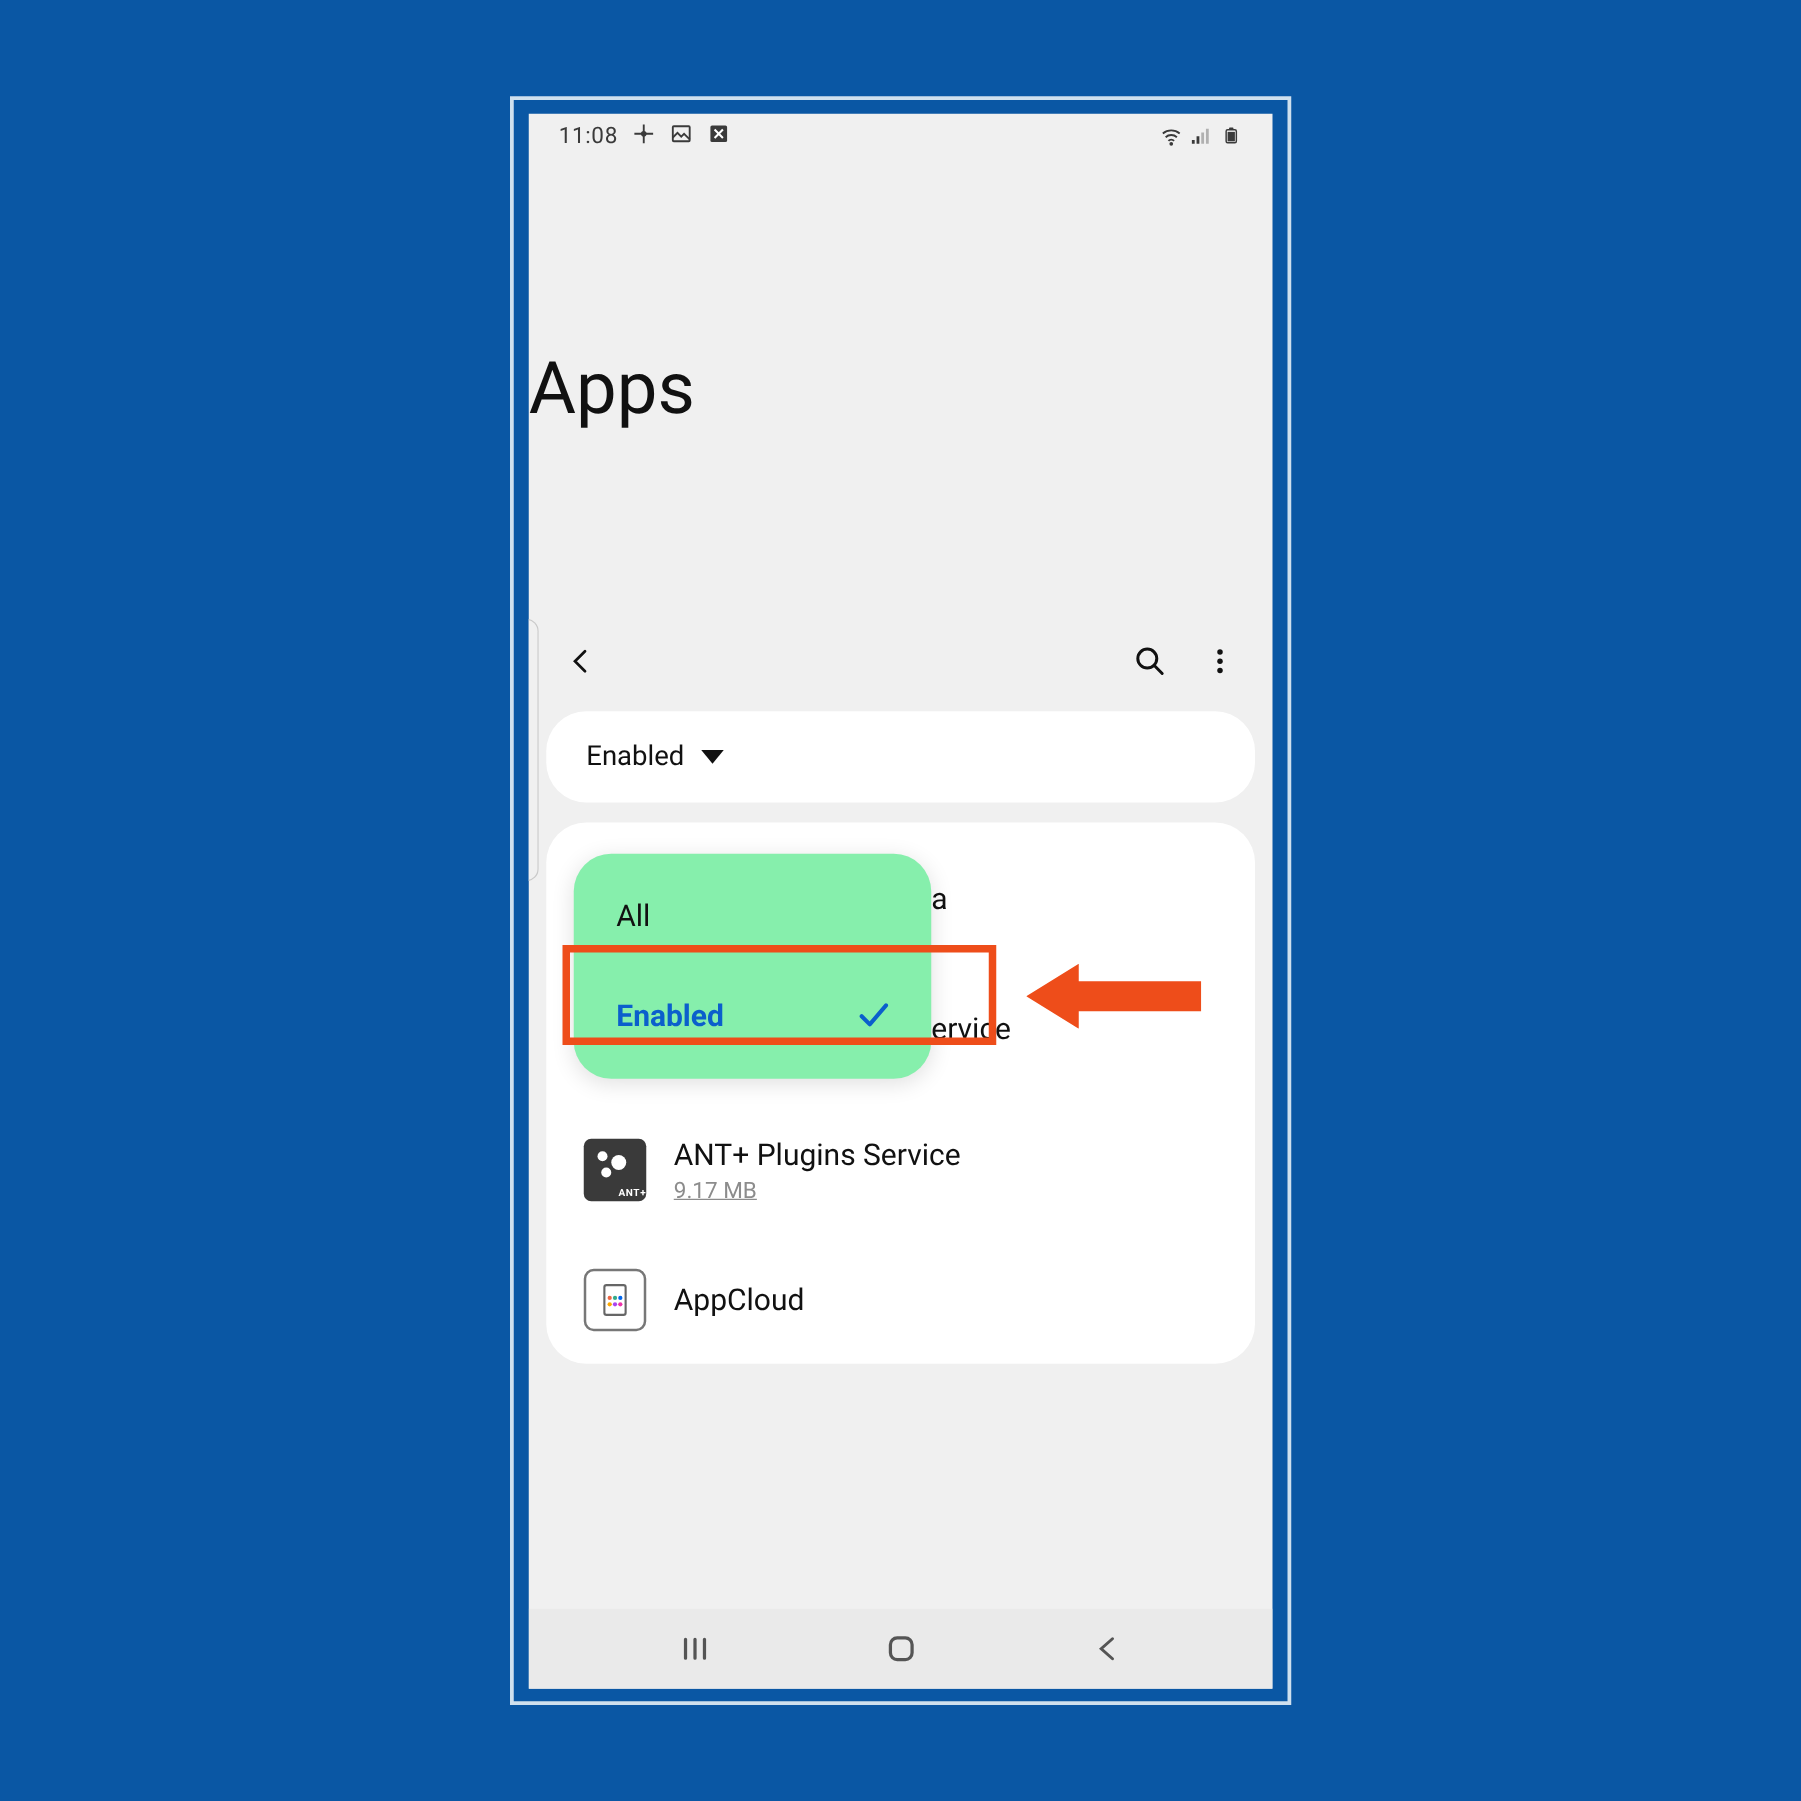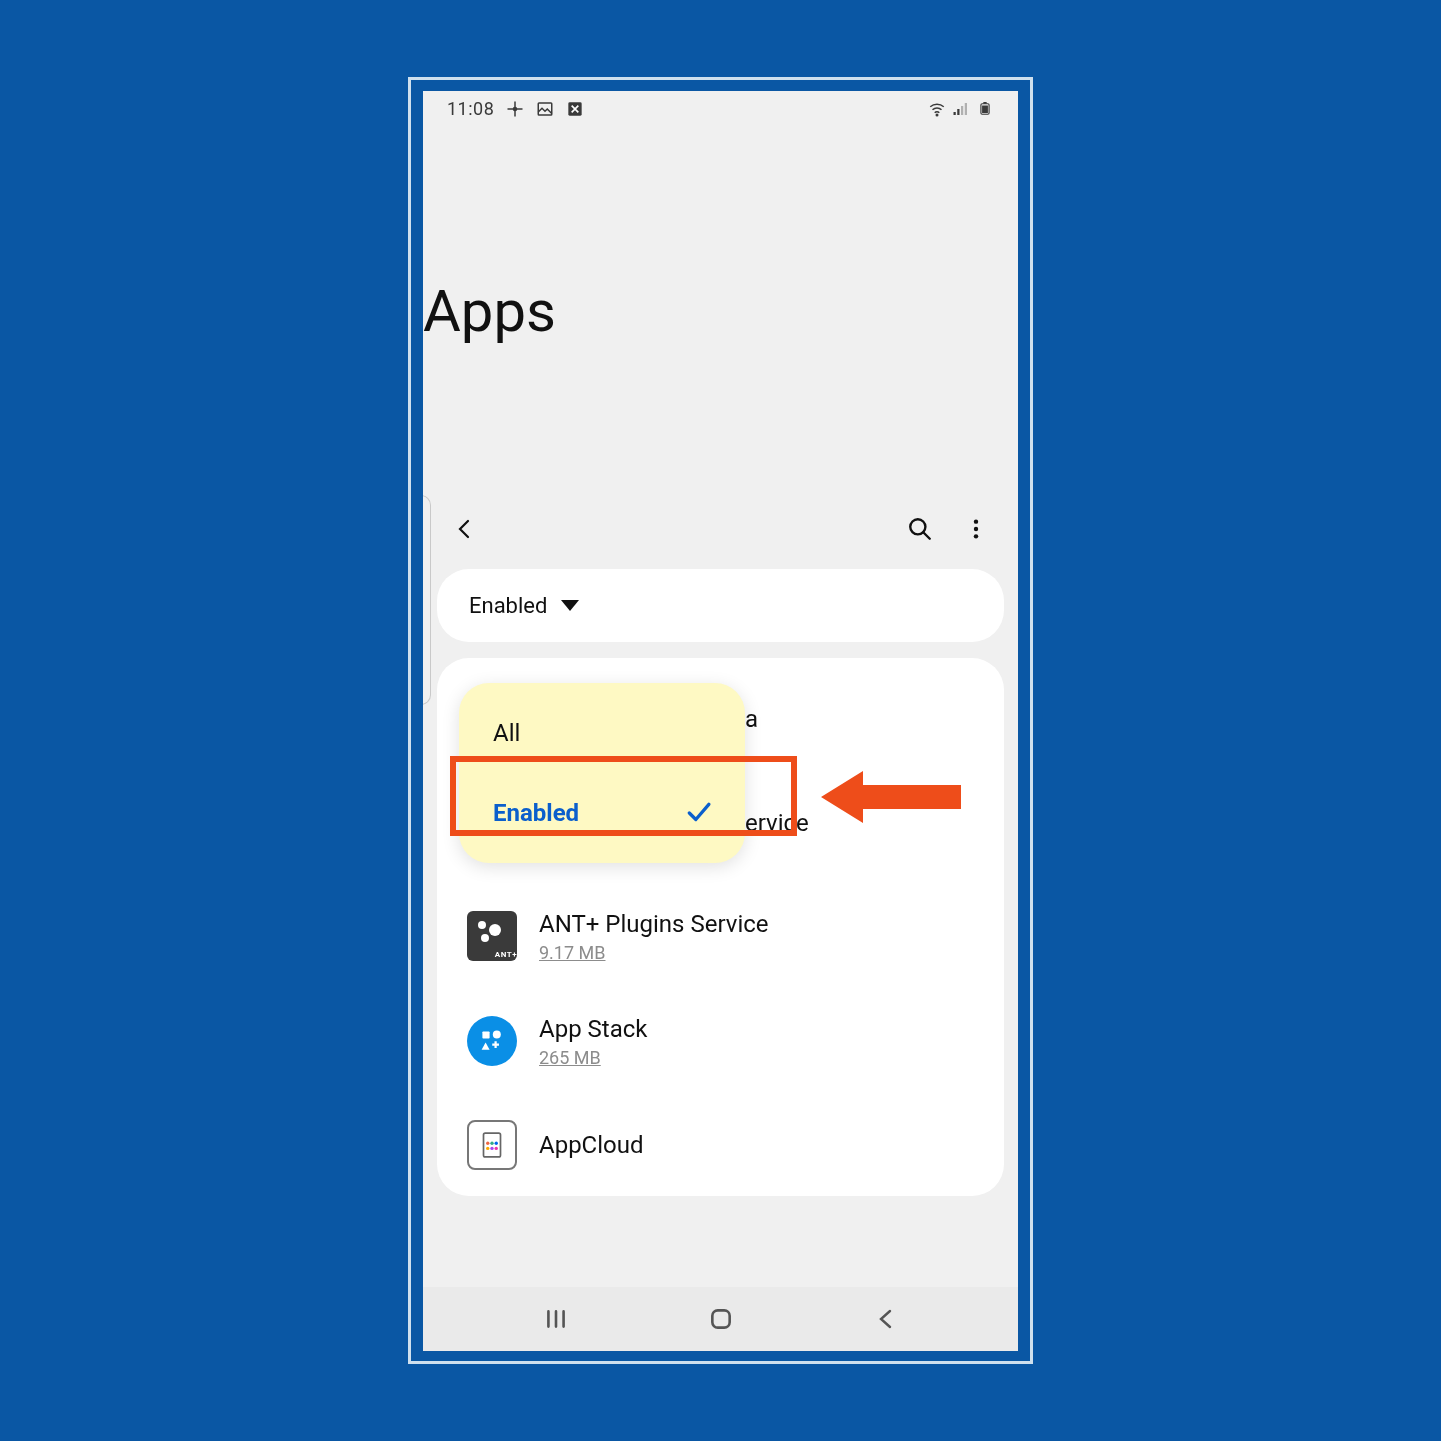--- a/index.html
+++ b/index.html
@@ -31,21 +31,21 @@
   
   .status-bar {
     height: 36px;
     display: flex;
     align-items: center;
     justify-content: space-between;
     padding: 0 24px;
     font-size: 18px;
     color: #3a3a3a;
   }
-  .status-left { display: flex; align-items: center; gap: 12px; }
+  .status-left { display: flex; align-items: flex-start; gap: 12px; }
   .status-right { display: flex; align-items: center; gap: 6px; }
   .status-time { font-weight: 400; letter-spacing: 0.5px; }
   .sicon { width: 18px; height: 18px; display: inline-flex; align-items: center; justify-content: center; }
 
   
   .page-title {
     text-align: left;
     font-size: 58px;
     font-weight: 400;
     color: #111;
@@ -116,21 +116,21 @@
   }
   .app-text .name { font-size: 24px; color: #111; }
   .app-text .size { font-size: 18px; color: #8c8c8c; margin-top: 4px; text-decoration: underline; }
 
   
   .filter-popup {
     position: absolute;
     left: 36px;
     top: 592px;
     width: 286px;
-    background: #fef9c3;
+    background: #86efac;
     border-radius: 30px;
     box-shadow: 0 4px 18px rgba(0,0,0,0.12);
     padding: 10px 0;
     z-index: 5;
   }
   .popup-item {
     padding: 26px 34px;
     font-size: 24px;
     color: #111;
     display: flex;
@@ -292,34 +292,20 @@
               <circle cx="13" cy="22" r="4" fill="#fff"></circle>
           </svg>
           <span style="position:absolute;bottom:2px;left:0;right:0;text-align:right;font-size:8px;letter-spacing:0.5px;">ANT+</span>
         </div>
         <div class="app-text">
           <div class="name">ANT+ Plugins Service</div>
           <div class="size">9.17 MB</div>
         </div>
       </div>
 
-      <div class="app-row">
-        <div class="app-icon icon-stack">
-          <svg viewBox="0 0 40 40" width="32" height="32" fill="#fff">
-            <rect x="8" y="8" width="9" height="9" rx="1"></rect>
-              <circle cx="26" cy="12" r="5"></circle>
-            <polygon points="12,22 17,31 7,31"></polygon>
-              <path d="M24 22h4v4h4v4h-4v4h-4v-4h-4v-4h4z" transform="scale(0.7) translate(9,7)"></path>
-          </svg>
-        </div>
-        <div class="app-text">
-          <div class="name">App Stack</div>
-          <div class="size">265 MB</div>
-        </div>
-      </div>
 
       <div class="app-row" style="padding-bottom:8px;">
         <div class="app-icon icon-cloud">
           <svg viewBox="0 0 40 40" width="34" height="34">
             <rect x="10" y="6" width="20" height="28" rx="2" fill="none" stroke="#666" stroke-width="2"></rect>
             <circle cx="15" cy="18" r="2" fill="#e64"></circle>
               <circle cx="20" cy="18" r="2" fill="#3a8"></circle>
               <circle cx="25" cy="18" r="2" fill="#06e"></circle>
             <circle cx="15" cy="24" r="2" fill="#fa0"></circle>
               <circle cx="20" cy="24" r="2" fill="#a4e"></circle>

